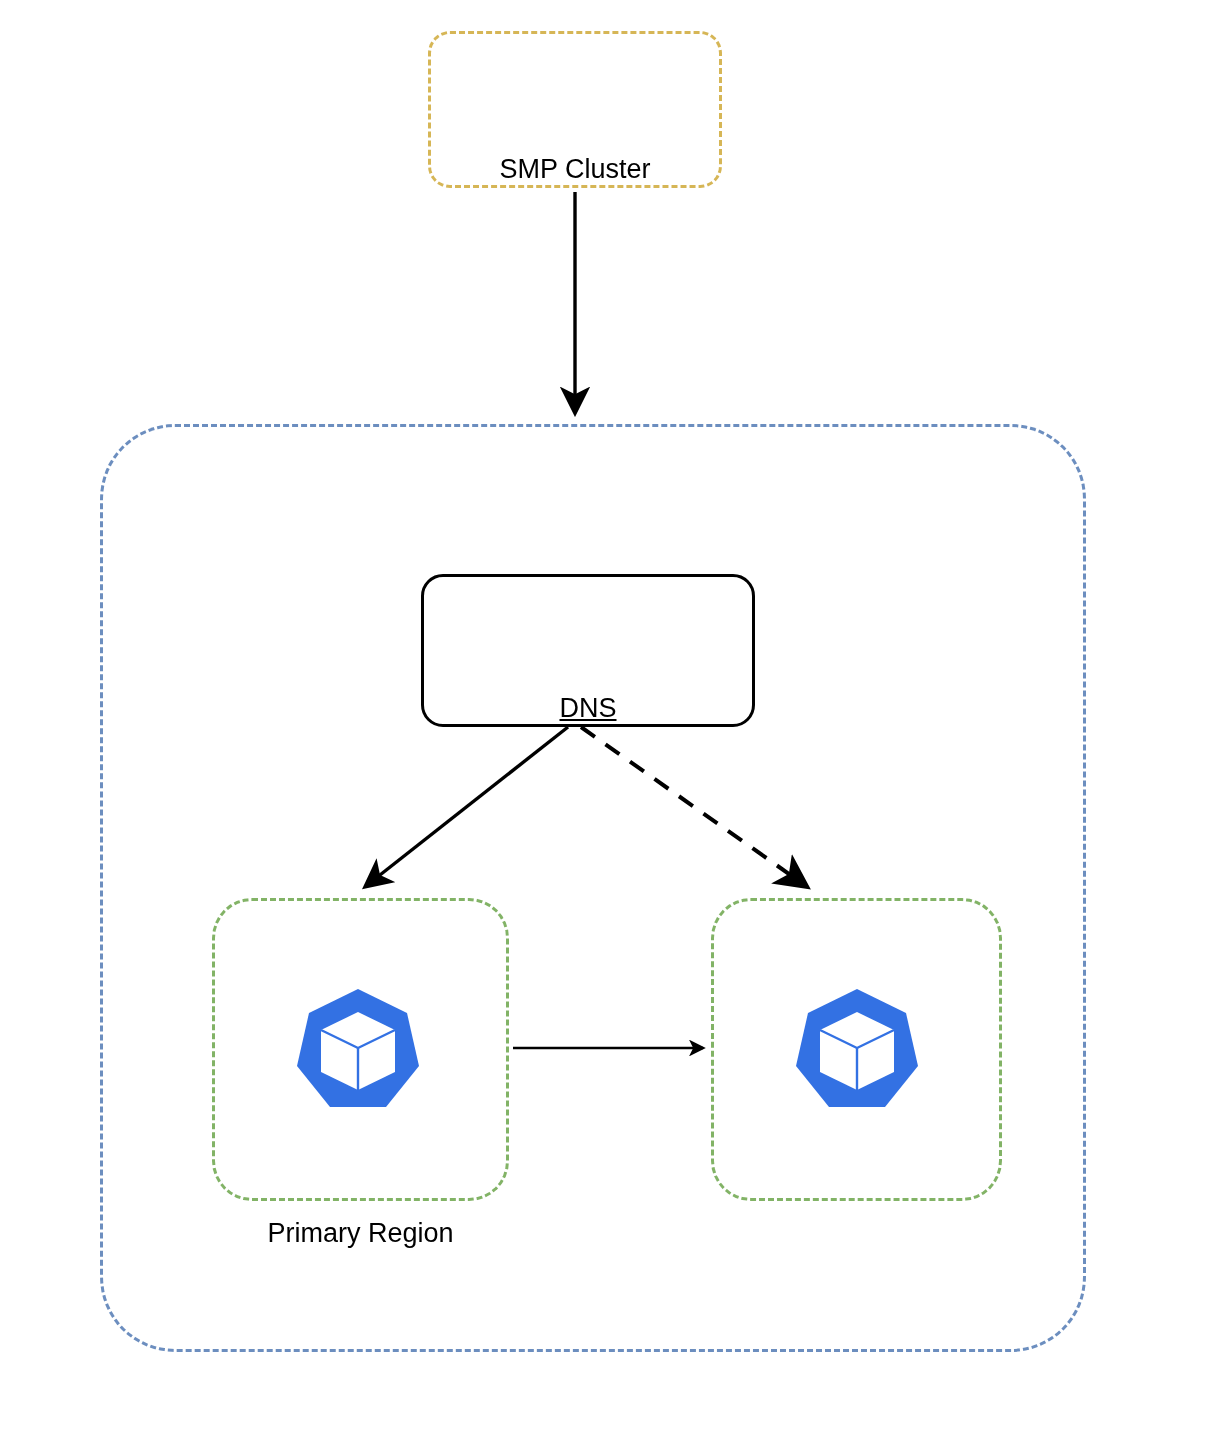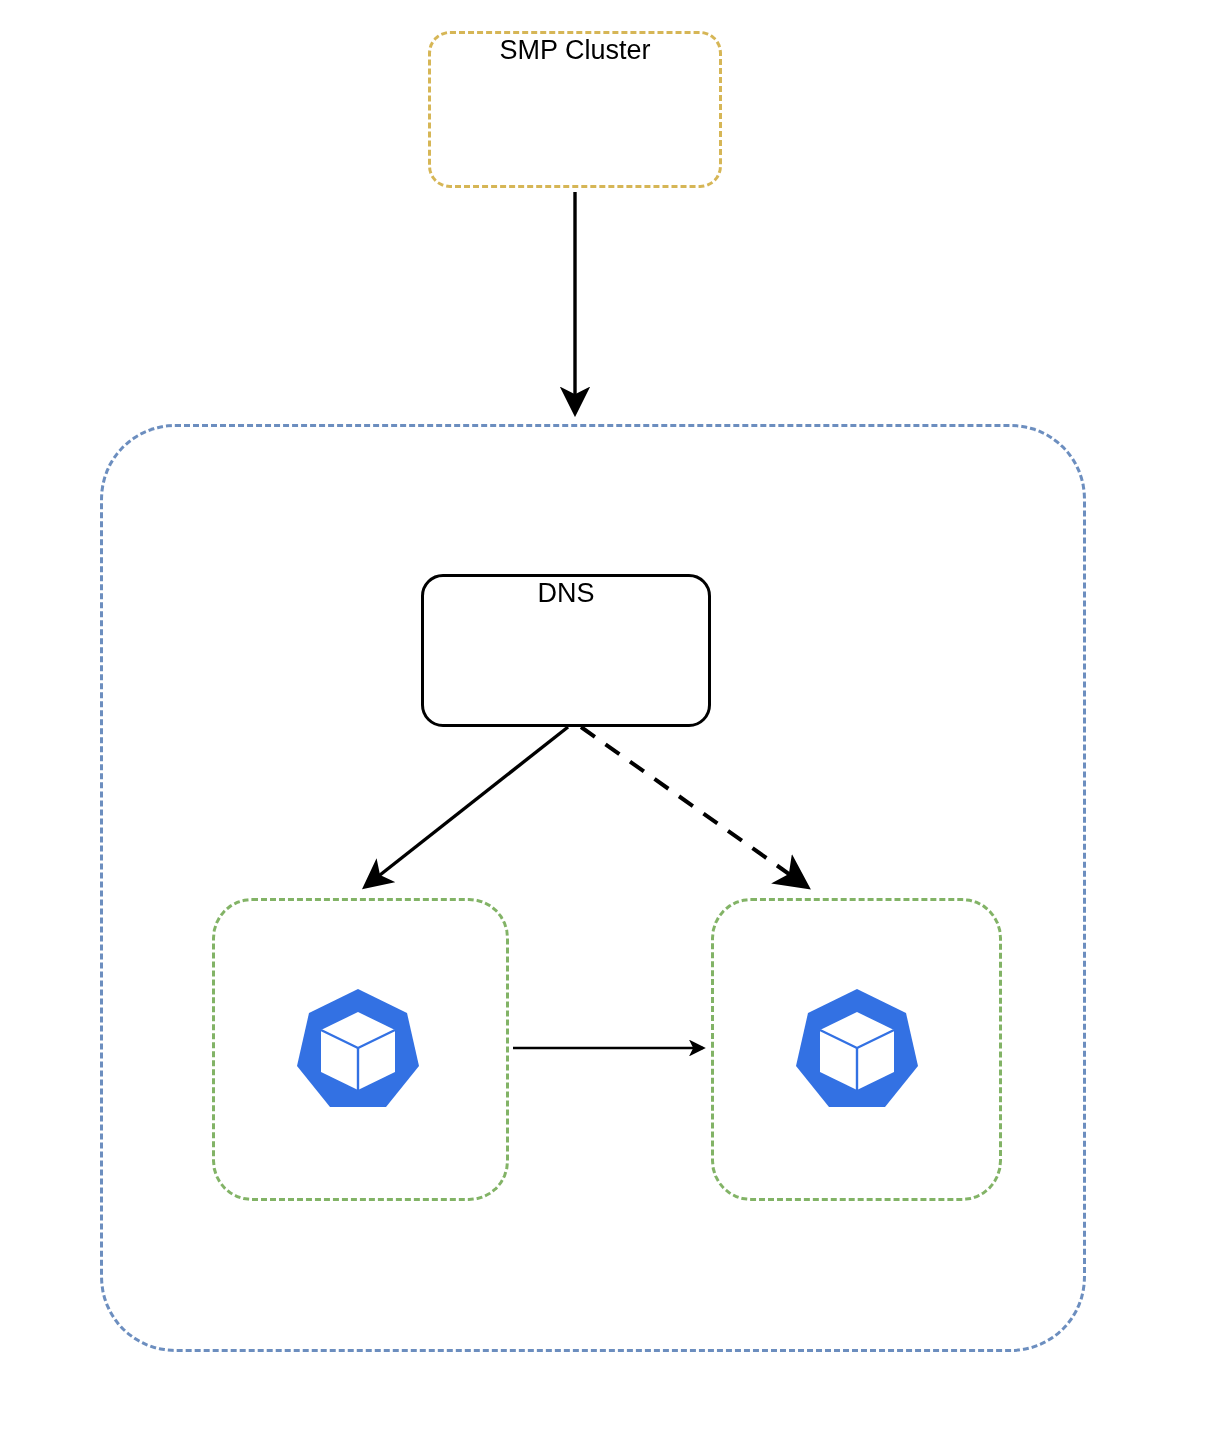--- a/index.html
+++ b/index.html
@@ -16,21 +16,21 @@
     height: 1440px;
     background: #ffffff;
     overflow: hidden;
   }
   
   .box {
     position: absolute;
     box-sizing: border-box;
     background: transparent;
     display: flex;
-    align-items: flex-start;
+    align-items: flex-end;
     justify-content: center;
   }
   .box-label {
     font-size: 27px;
     color: #000000;
     line-height: 1.2;
     text-align: center;
     white-space: nowrap;
     user-select: none;
   }
@@ -52,26 +52,27 @@
     width: 986px;
     height: 928px;
     border: 3px dashed #6c8ebf;
     border-radius: 75px;
   }
 
   
   #dns-node {
     left: 421px;
     top: 574px;
-    width: 290px;
+    width: 334px;
     height: 153px;
     border: 3px solid #000000;
     border-radius: 22px;
     background: #ffffff;
     z-index: 5;
+    text-decoration: underline;
   }
 
   
   .region-box {
     border: 3px dashed #82b366;
     border-radius: 40px;
   }
   #primary-region-box {
     left: 212px;
     top: 898px;
@@ -149,20 +150,21 @@
       <polygon points="62,26 99,44 62,62 25,44" fill="#ffffff"></polygon>
 
       <polygon points="25,44 62,62 62,104 25,86" fill="#ffffff"></polygon>
 
       <polygon points="99,44 99,86 62,104 62,62" fill="#ffffff"></polygon>
 
       <polyline points="25,44 62,62 99,44" fill="none" stroke="#3371e3" stroke-width="2.4"></polyline>
       <line x1="62" y1="62" x2="62" y2="104" stroke="#3371e3" stroke-width="2.4"></line>
     </svg>
   </div>
+  <div class="region-caption" id="primary-region-caption">Primary Region</div>
 
   <div class="box region-box" id="secondary-region-box"></div>
   <div class="k8s-logo" id="secondary-k8s-logo">
     <svg viewBox="0 0 124 124" width="124" height="124" aria-hidden="true">
       <polygon points="62,3 111,27 123,80 90,121 34,121 1,80 13,27" fill="#3371e3"></polygon>
       <polygon points="62,26 99,44 62,62 25,44" fill="#ffffff"></polygon>
       <polygon points="25,44 62,62 62,104 25,86" fill="#ffffff"></polygon>
       <polygon points="99,44 99,86 62,104 62,62" fill="#ffffff"></polygon>
       <polyline points="25,44 62,62 99,44" fill="none" stroke="#3371e3" stroke-width="2.4"></polyline>
       <line x1="62" y1="62" x2="62" y2="104" stroke="#3371e3" stroke-width="2.4"></line>

